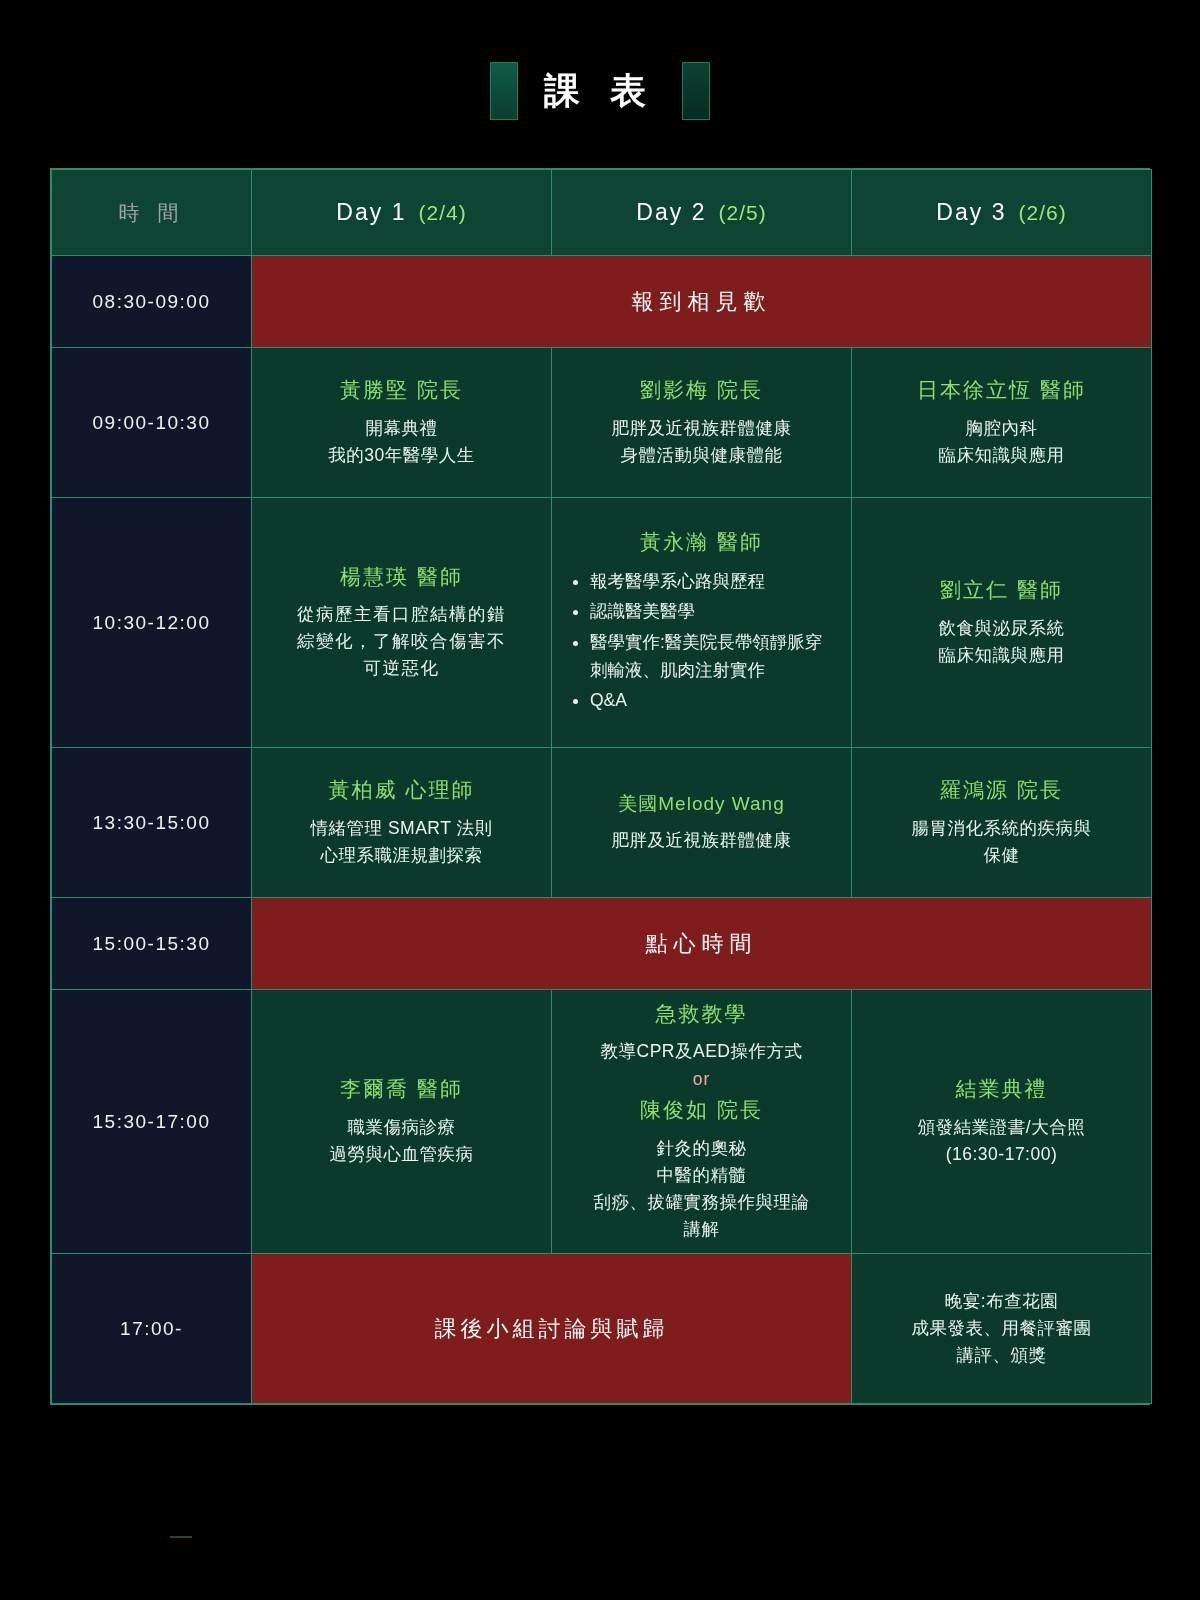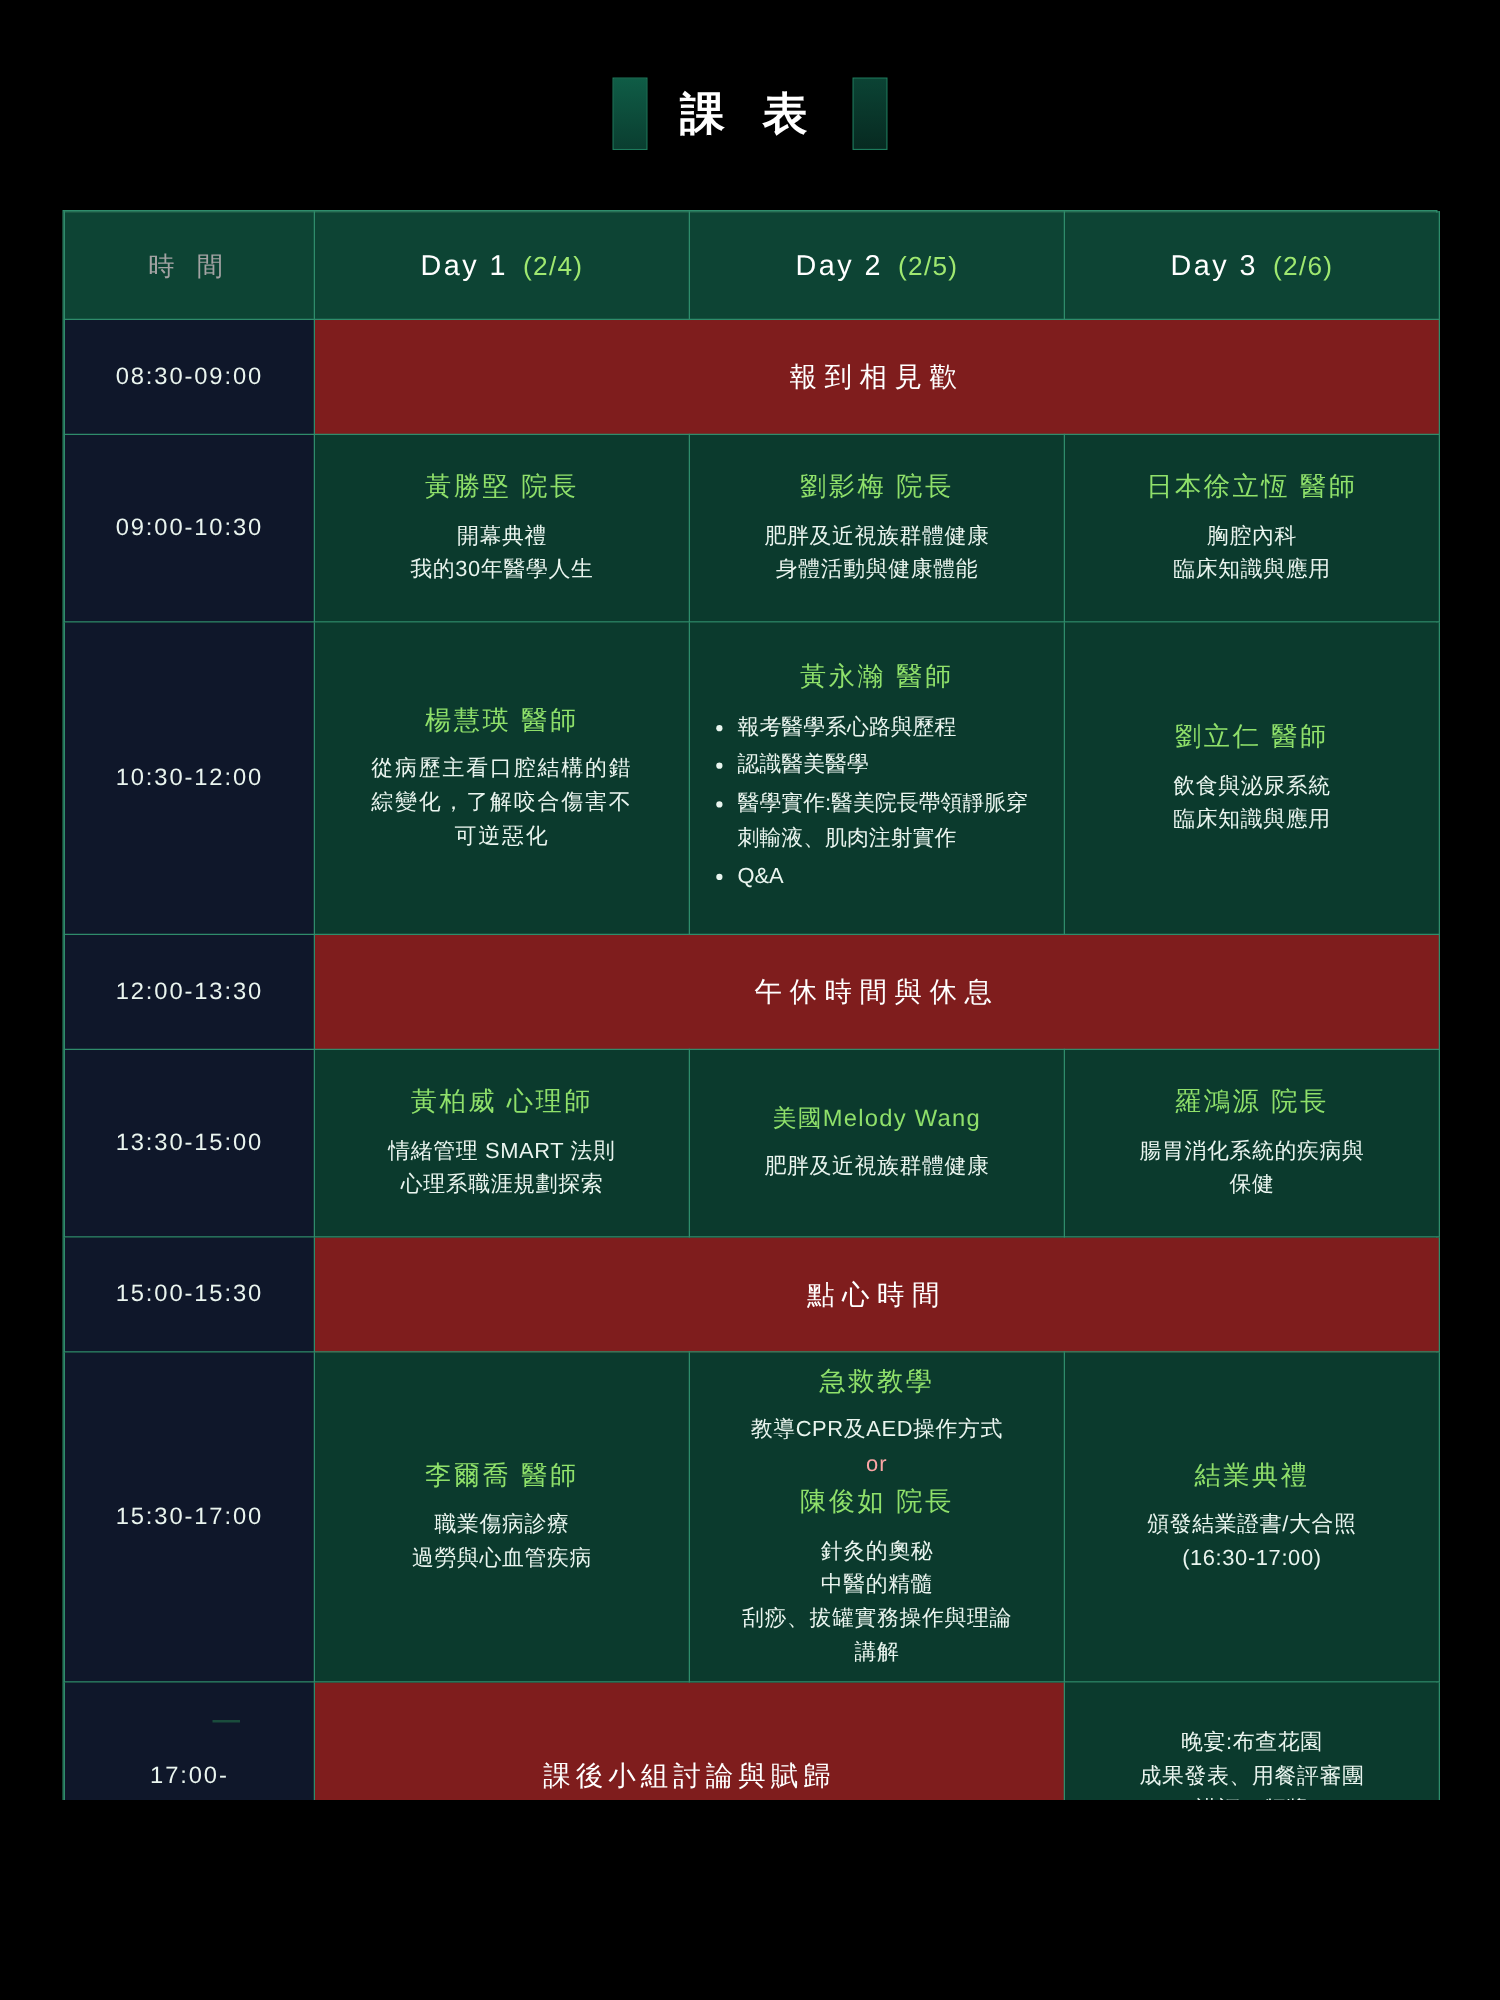--- a/index.html
+++ b/index.html
@@ -4,21 +4,21 @@
 <style>
   * { box-sizing: border-box; }
   html, body {
     margin: 0; padding: 0;
     background: #000000;
     width: 1200px; height: 1600px;
     font-family: "Liberation Sans", sans-serif;
   }
   .page {
     position: relative;
-    width: 1200px; height: 1440px;
+    width: 1200px; height: 1600px;
     background: #000000;
     overflow: hidden;
   }
 
   
   .title-wrap {
     display: flex;
     align-items: center;
     justify-content: center;
     gap: 26px;
@@ -235,24 +235,20 @@
           </td>
           <td class="session">
             <div class="sp-name">劉立仁 醫師</div>
             <div class="sp-desc">
               <div>飲食與泌尿系統</div>
               <div>臨床知識與應用</div>
             </div>
           </td>
         </tr>
 
-        <tr>
-          <td class="time-cell">12:00-13:30</td>
-          <td class="full" colspan="3">午休時間與休息</td>
-        </tr>
 
         <tr class="row-mid">
           <td class="time-cell">13:30-15:00</td>
           <td class="session">
             <div class="sp-name">黃柏威 心理師</div>
             <div class="sp-desc">
               <div>情緒管理 SMART 法則</div>
               <div>心理系職涯規劃探索</div>
             </div>
           </td>

